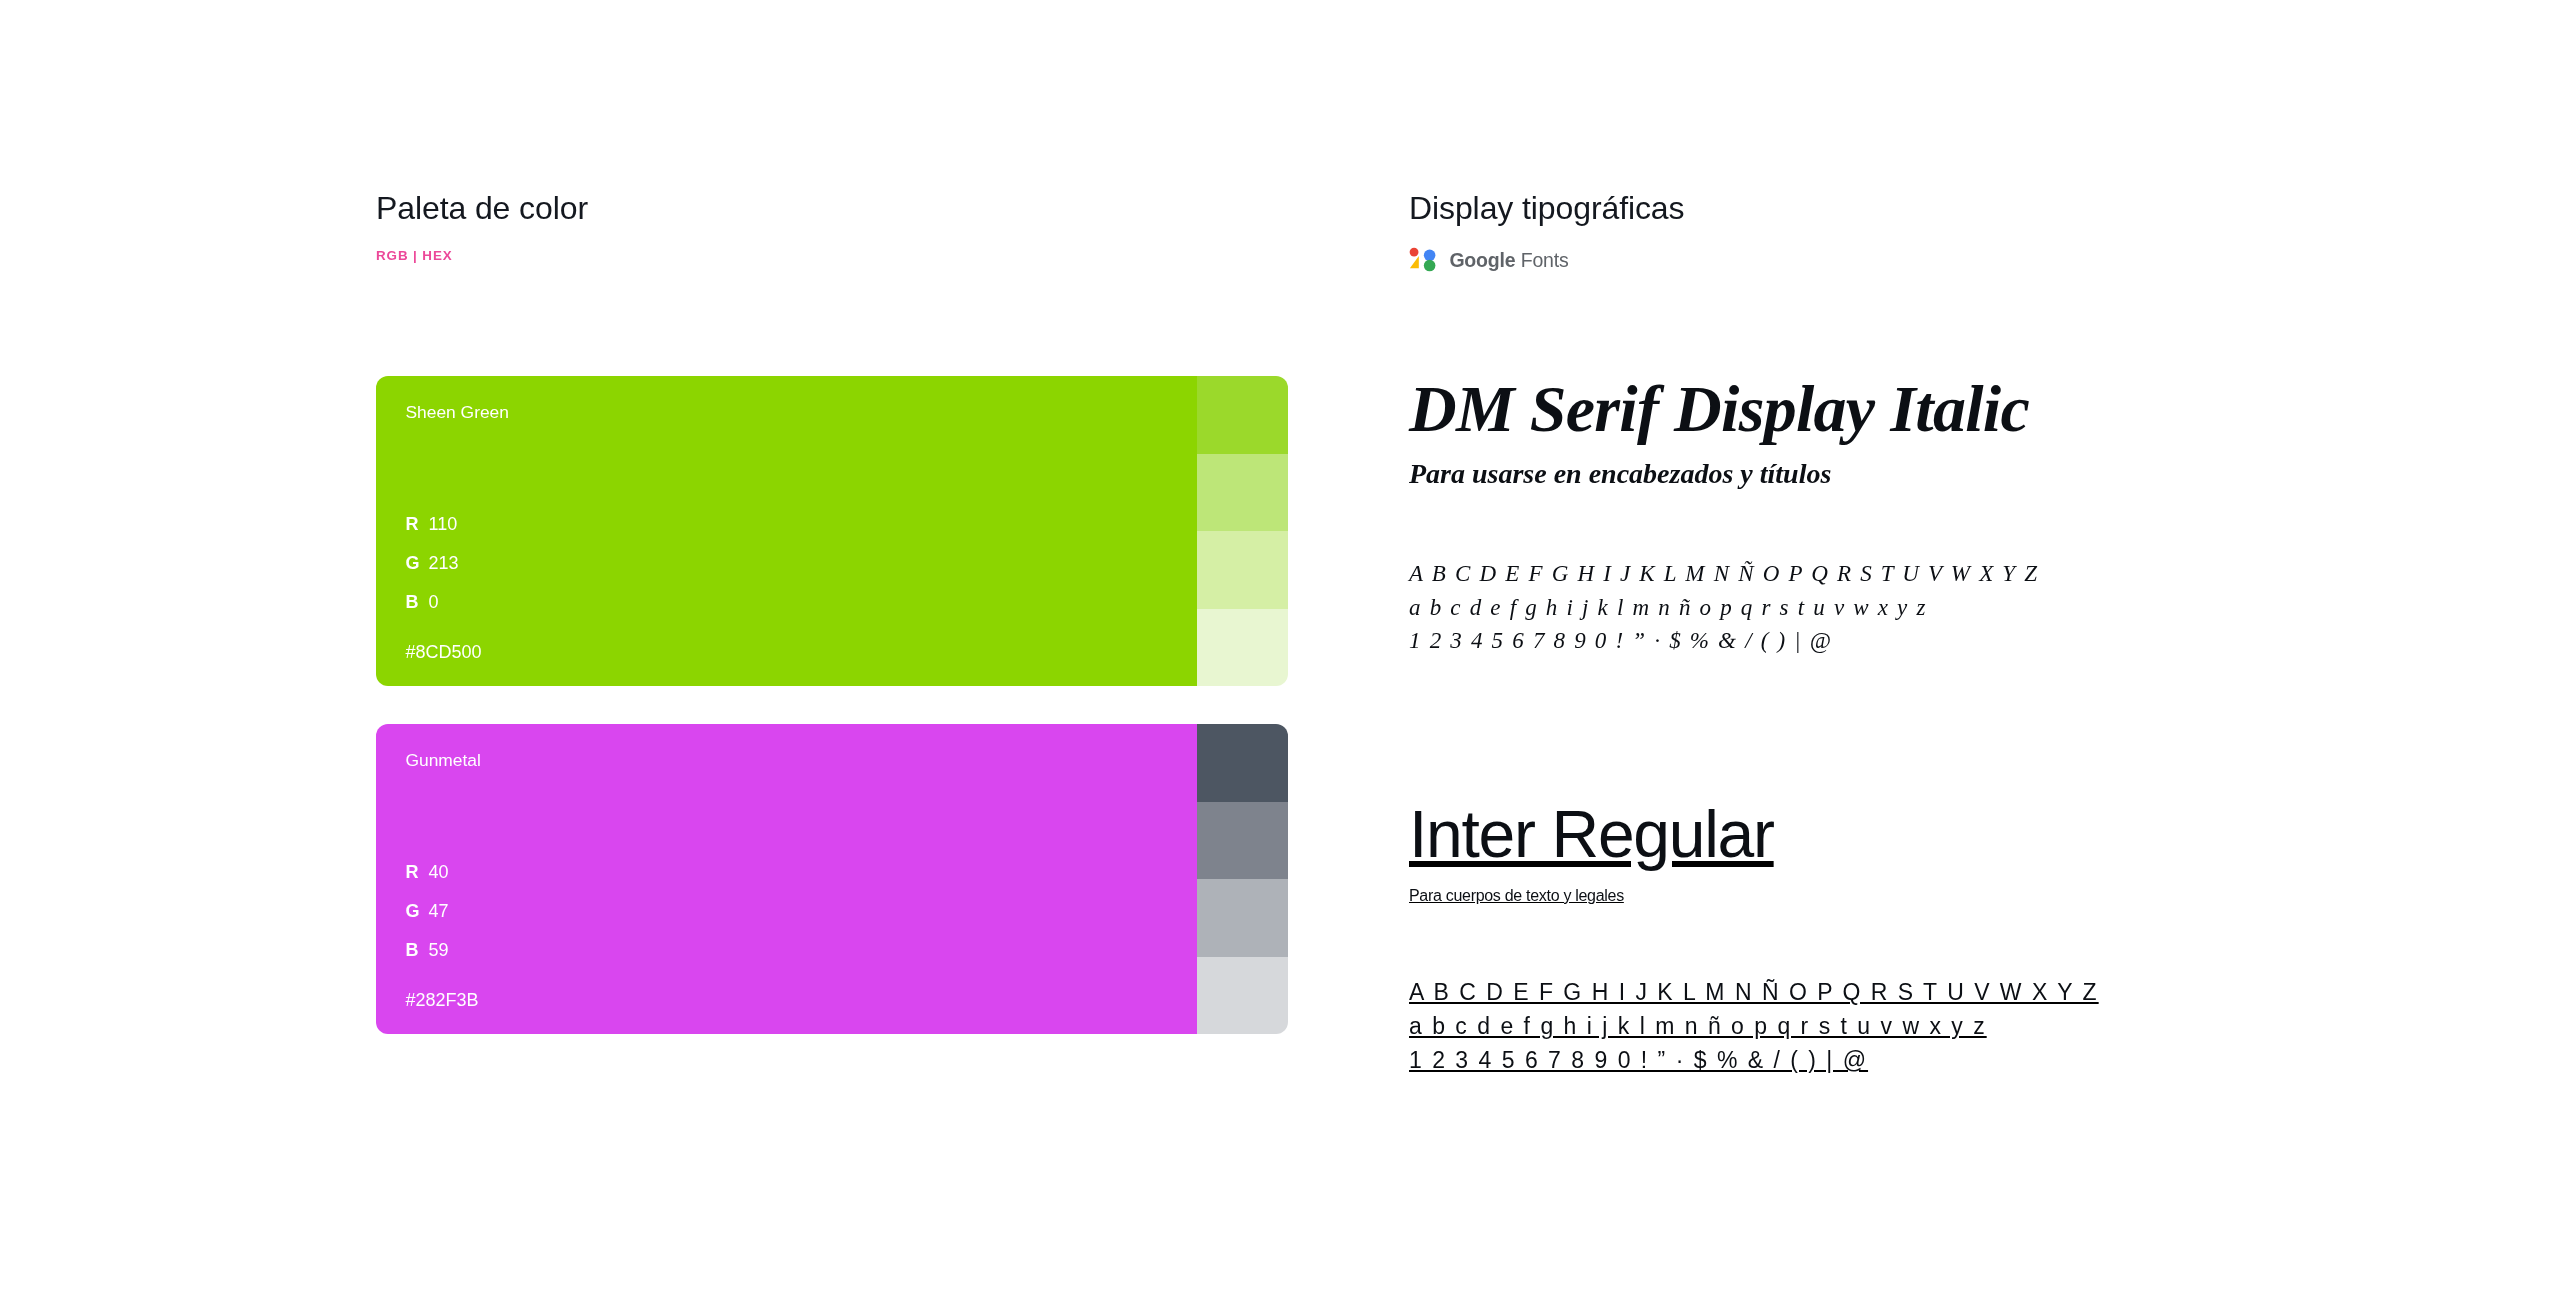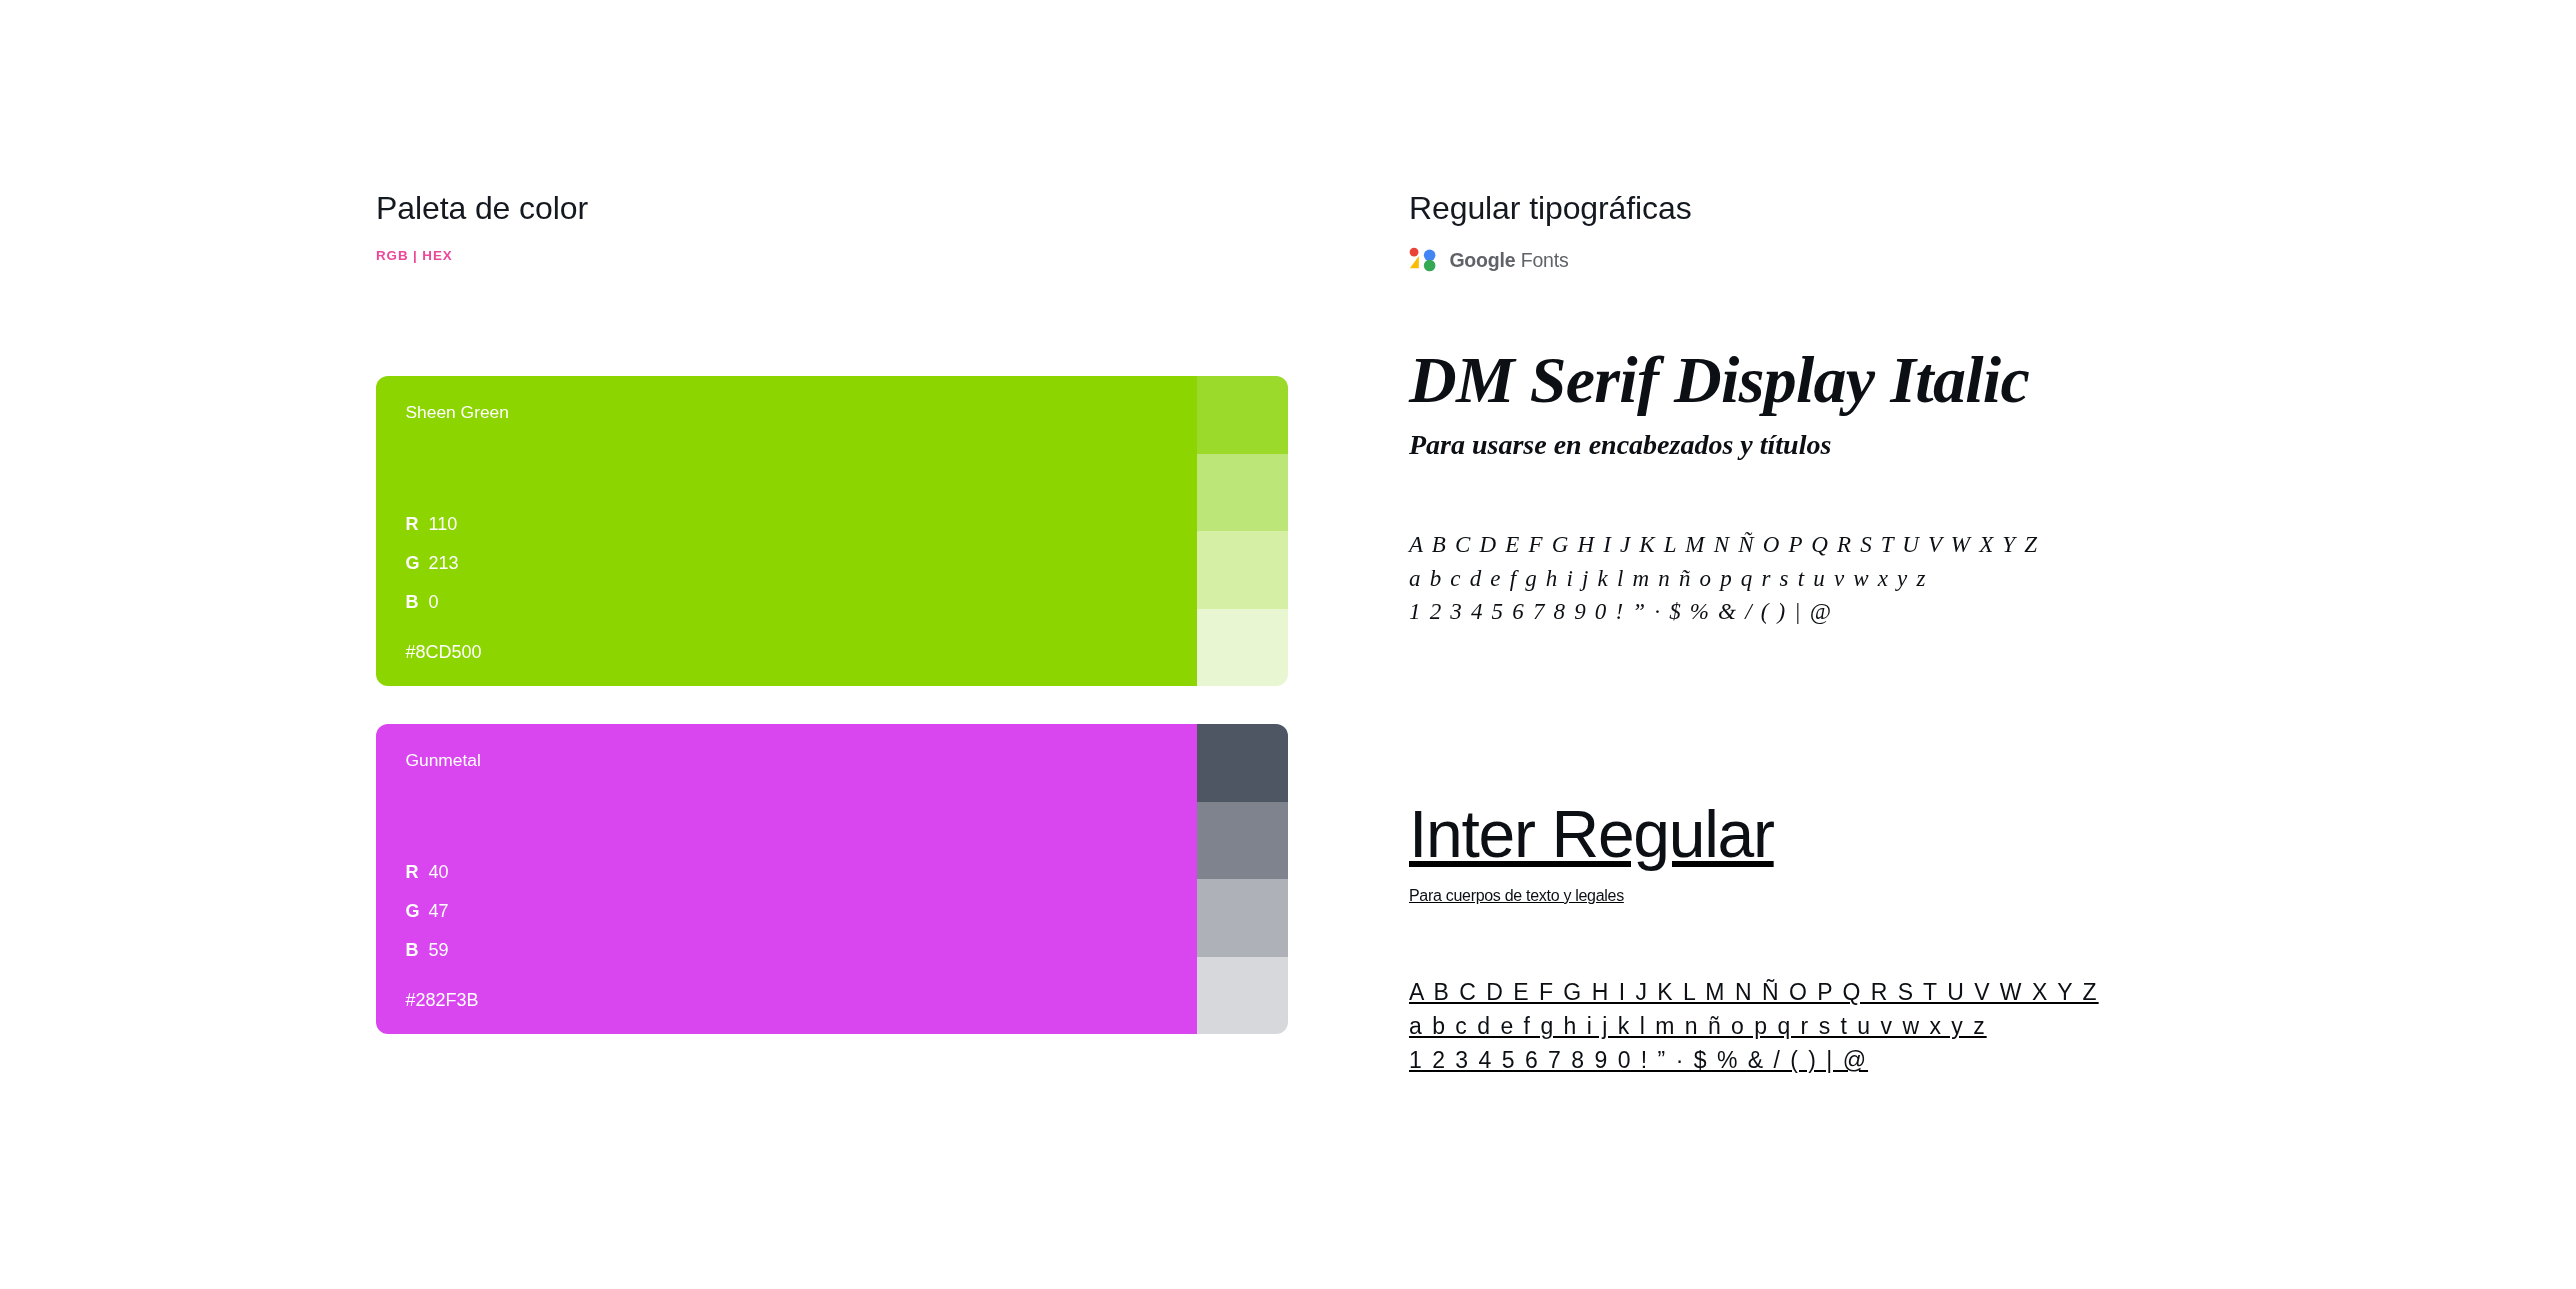--- a/index.html
+++ b/index.html
@@ -145,21 +145,21 @@
     gap: 5.4px;
   }
   .gf-google { font-weight: 700; }
   .gf-fonts  { font-weight: 400; }
 
   .font-block {
     position: absolute;
     left: 1409px;
     width: 1073px;
   }
-  .font-block.serif-block { top: 347px; }
+  .font-block.serif-block { top: 376px; }
   .font-block.sans-block  { top: 801px; text-decoration: underline; }
 
   .font-title-serif {
     font-family: "Liberation Serif", serif;
     font-style: italic;
     font-weight: 700;
     font-size: 66px;
     line-height: 1.0;
     color: #0c0f14;
     letter-spacing: -0.7px;
@@ -276,21 +276,21 @@
         <div class="tint-step" style="background: rgb(77, 86, 98);"></div>
         <div class="tint-step" style="background: rgb(126, 131, 141);"></div>
         <div class="tint-step" style="background: rgb(174, 178, 184);"></div>
         <div class="tint-step" style="background: rgb(214, 216, 219);"></div>
       </div>
     </div>
 
   </div>
 
   <div class="type-col">
-    <h1 class="section-title">Regular tipográficas</h1>
+    <h1 class="section-title">Display tipográficas</h1>
 
     <div class="gf-row">
       <svg class="gf-mark" viewBox="0 0 46 40">
         <circle cx="7.5" cy="7.5" r="6.6" fill="#EA4335"></circle>
         <path d="M14.6 31.6 L14.6 13.2 L1.3 31.6 Z" fill="#FBBC04"></path>
         <circle cx="30.6" cy="12.3" r="8.6" fill="#4285F4"></circle>
         <circle cx="30.6" cy="27.5" r="8.6" fill="#34A853"></circle>
         <path d="M22 18.9 A8.6 8.6 0 0 0 22 20.9 A8.6 8.6 0 0 1 22 18.9 Z" fill="#1A73E8"></path>
       </svg>
       <span class="gf-word">

